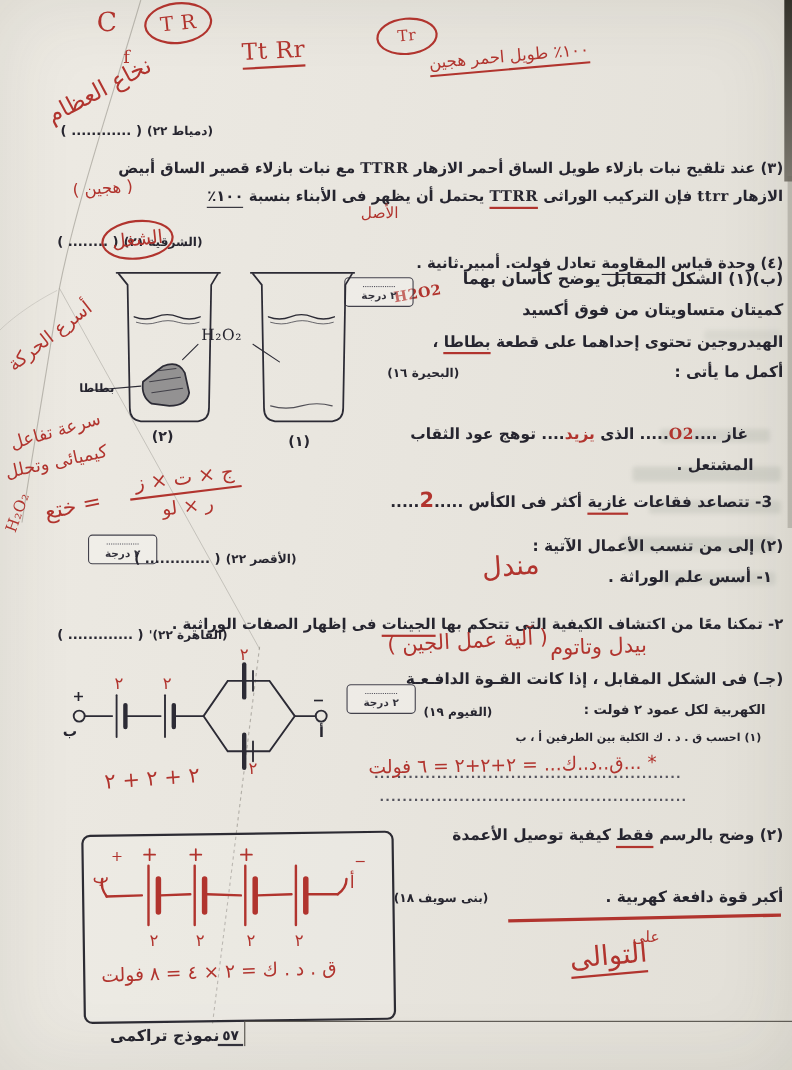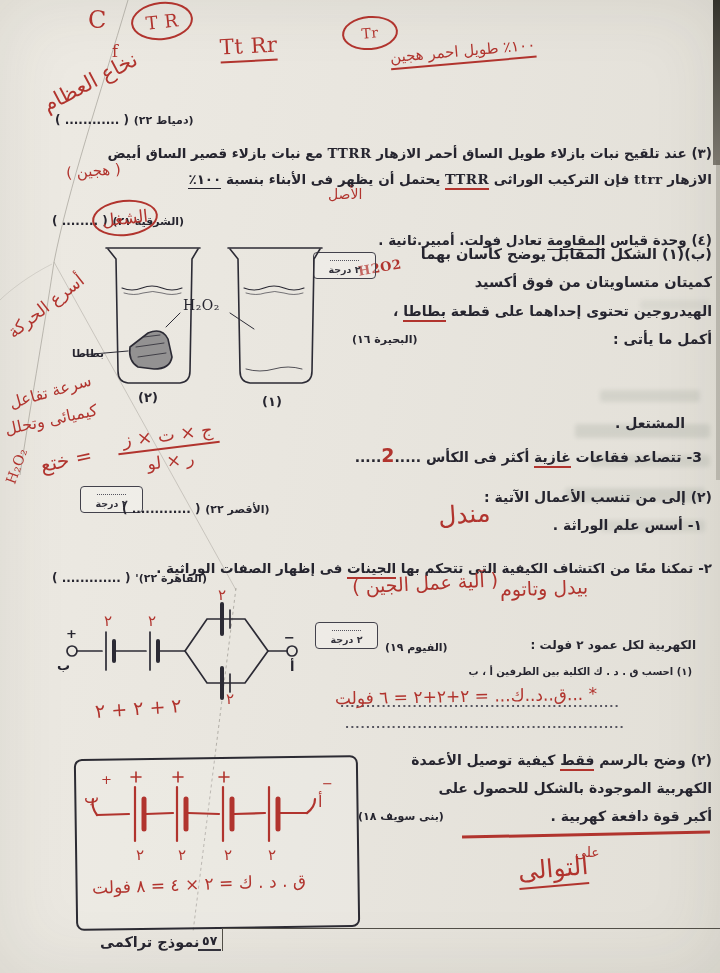--- a/index.html
+++ b/index.html
@@ -81,20 +81,21 @@
   <div class="t" style="right:8px;top:303px;font-size:14px;"><span>الهيدروجين تحتوى إحداهما على قطعة </span><span class="u-red">بطاطا</span><span> ،</span></div>
   <div class="t j" style="right:8px;top:274px;">كميتان متساويتان من فوق أكسيد</div>
   <div class="t" style="right:8px;top:331px;font-size:14px;">أكمل ما يأتى :</div>
   <span class="t src" style="left:352px;top:333px;">(البحيرة ١٦)</span>
   <span class="hw lat" style="left:358px;top:260px;font-size:13px;transform:rotate(-10deg);font-weight:700;">H2O2</span>
   <div class="badge" style="left:313px;top:252px;">
     <div class="badge-dots"></div>
     <div>٢ درجة</div>
   </div>
 
+  <div class="t" style="right:40px;top:387px;font-size:14px;"><span>غاز ....</span><span class="red lat">O2</span><span>..... الذى </span><span class="red">يزيد</span><span>.... توهج عود الثقاب</span></div>
   <div class="t" style="right:35px;top:415px;font-size:14px;">المشتعل .</div>
   <div class="t" style="right:18px;top:444px;font-size:14px;"><span>3- تتصاعد فقاعات </span><span class="u-red">غازية</span><span> أكثر فى الكأس .....</span><span class="red big-num">2</span><span>.....</span></div>
 
   <svg class="lineart" style="left:68px;top:243px" width="270" height="155" viewBox="0 0 270 155" fill="none" stroke="#2c2b35" stroke-width="1.6" stroke-linecap="round">
 
     <line x1="160" y1="5" x2="254" y2="5"></line>
     <path d="M162,6 L170,16 L172,128 Q172,139 182,140 L234,140 Q244,139 244,128 L246,16 L252,6"></path>
     <path d="M176,45 q10,4 20,0 q10,-4 20,0 q10,4 20,0" stroke-width="1.2"></path>
     <path d="M178,50 q10,3 19,0 q10,-3 19,0 q10,3 19,0" stroke-width="0.9" opacity="0.7"></path>
     <path d="M178,126 q14,4 28,0 q14,-4 28,0" stroke-width="1" opacity="0.8"></path>
@@ -139,20 +140,21 @@
   <div class="t" style="right:18px;top:517px;font-size:14px;">١- أسس علم الوراثة .</div>
   <span class="hw" style="left:438px;top:500px;font-size:25px;transform:rotate(-4deg);">مندل</span>
   <div class="t" style="right:8px;top:560px;"><span>٢- تمكنا معًا من اكتشاف الكيفية التى تتحكم بها </span><span class="u-red">الجينات</span><span> فى إظهار الصفات الوراثية .</span></div>
   <div class="t" style="left:52px;top:569px;">
     <span class="src">(القاهرة ٢٢)'</span>
     <span style="font-size:12px;">( ............. )</span>
   </div>
   <span class="hw" style="left:352px;top:572px;font-size:19px;transform:rotate(-3deg);">( آلية عمل الجين )</span>
   <span class="hw" style="left:500px;top:577px;font-size:19px;transform:rotate(-2deg);">بيدل وتاتوم</span>
 
+  <div class="t j" style="right:8px;top:610px;font-size:14px;">(جـ) فى الشكل المقابل ، إذا كانت القـوة الدافـعـة</div>
   <div class="t" style="right:24px;top:638px;font-size:12px;">الكهربية لكل عمود ٢ فولت :</div>
   <span class="t src" style="left:385px;top:641px;">(الفيوم ١٩)</span>
   <div class="badge" style="left:315px;top:622px;">
     <div class="badge-dots"></div>
     <div>٢ درجة</div>
   </div>
   <div class="t" style="right:28px;top:666px;font-size:10px;">(١) احسب ق . د . ك الكلية بين الطرفين أ ، ب</div>
   <span class="t" style="left:340px;top:697px;font-size:11px;letter-spacing:1px;color:#55545e;">......................................................</span>
   <span class="hw" style="left:335px;top:686px;font-size:17px;transform:rotate(-1deg);">* ...ق..د..ك... = ٢+٢+٢ = ٦ فولت</span>
   <span class="t" style="left:345px;top:718px;font-size:11px;letter-spacing:1px;color:#55545e;">......................................................</span>
@@ -181,21 +183,20 @@
   <span class="t" style="left:57px;top:658px;font-size:13px;">ب</span>
   <span class="t" style="left:284px;top:630px;font-size:13px;">−</span>
   <span class="t" style="left:290px;top:659px;font-size:13px;">أ</span>
   <span class="hw" style="left:104px;top:612px;font-size:15px;">٢</span>
   <span class="hw" style="left:148px;top:612px;font-size:15px;">٢</span>
   <span class="hw" style="left:218px;top:586px;font-size:15px;">٢</span>
   <span class="hw" style="left:226px;top:690px;font-size:15px;">٢</span>
   <span class="hw" style="left:95px;top:697px;font-size:19px;transform:rotate(-4deg);">٢ + ٢ + ٢</span>
 
   <div class="t" style="right:8px;top:752px;font-size:14px;"><span>(٢) وضح بالرسم </span><span class="u-red">فقط</span><span> كيفية توصيل الأعمدة</span></div>
-  <div class="t" style="right:8px;top:780px;font-size:14px;">الكهربية الموجودة بالشكل للحصول على</div>
   <div class="t" style="right:8px;top:808px;font-size:14px;">أكبر قوة دافعة كهربية .</div>
   <span class="t src" style="left:358px;top:810px;">(بنى سويف ١٨)</span>
   <div style="position:absolute;left:462px;top:833px;width:248px;border-top:3px solid #b1342e;transform:rotate(-1.2deg);"></div>
   <span class="hw" style="left:575px;top:844px;font-size:14px;">على</span>
   <span class="hw" style="left:518px;top:854px;font-size:25px;transform:rotate(-5deg);border-bottom:2.5px solid #b1342e;padding-bottom:2px;">التوالى</span>
 
   <div style="position:absolute;left:75px;top:757px;width:280px;height:168px;border:2.2px solid #2c2b33;border-radius:8px;transform:rotate(-0.8deg);background:rgba(255,255,255,.12);"></div>
   <svg class="lineart" style="left:75px;top:757px" width="280" height="168" viewBox="0 0 280 168" fill="none" stroke="#b1342e" stroke-width="2.2" stroke-linecap="round">
     <path d="M22,58 Q16,50 18,42"></path>
     <line x1="22" y1="58" x2="54" y2="57"></line>

